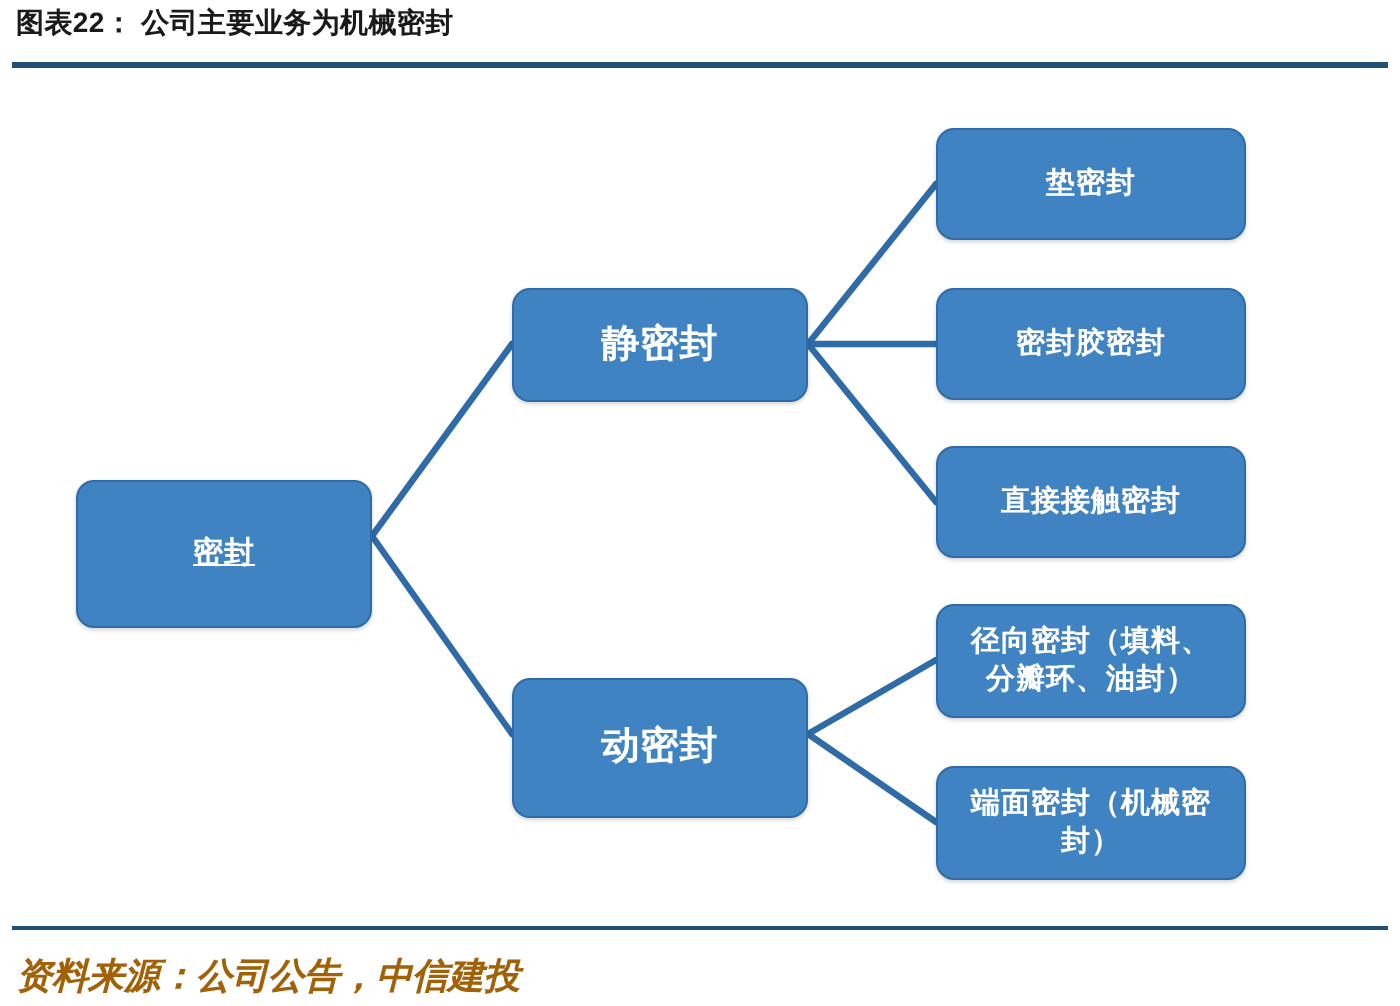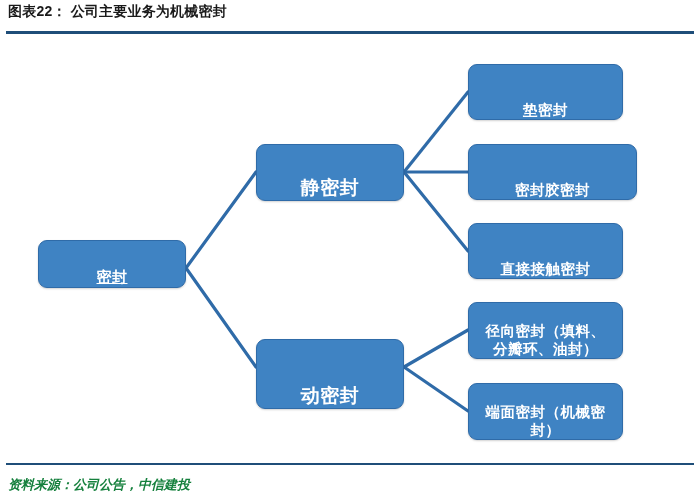--- a/index.html
+++ b/index.html
@@ -47,24 +47,24 @@
     left: 6px;
     top: 463px;
     width: 688px;
     height: 2px;
     background: #1f4e79;
   }
   #source-note {
     position: absolute;
     left: 8px;
     top: 476px;
-    font-size: 13px;
+    font-size: 18px;
     font-style: italic;
     font-weight: bold;
-    color: #15803d;
+    color: #a16207;
     white-space: nowrap;
   }
 
   
   #diagram {
     position: absolute;
     left: 0;
     top: 36px;
     width: 700px;
     height: 427px;
@@ -76,21 +76,21 @@
     height: 427px;
   }
 
   .node {
     position: absolute;
     background: #3f83c3;
     border: 1px solid #2f6ba8;
     border-radius: 9px;
     box-sizing: border-box;
     display: flex;
-    align-items: flex-end;
+    align-items: center;
     justify-content: center;
     text-align: center;
     color: #ffffff;
     font-weight: bold;
     letter-spacing: 0.5px;
     line-height: 1.25;
     box-shadow: 0 1px 2px rgba(0,0,0,0.18);
   }
   .node-label {
     display: block;
@@ -123,37 +123,37 @@
 
     <line x1="404" y1="136" x2="468" y2="136" stroke="#2f6ba8" stroke-width="3.2" stroke-linecap="round"></line>
 
     <line x1="404" y1="136" x2="468" y2="215" stroke="#2f6ba8" stroke-width="3.2" stroke-linecap="round"></line>
 
     <line x1="404" y1="331" x2="468" y2="294" stroke="#2f6ba8" stroke-width="3.2" stroke-linecap="round"></line>
 
     <line x1="404" y1="331" x2="468" y2="375" stroke="#2f6ba8" stroke-width="3.2" stroke-linecap="round"></line>
   </svg>
 
-  <div class="node lvl1" style="left:38px; top:204px; width:148px; height:48px;text-decoration:underline;">
+  <div class="node lvl1" style="left:38px; top:204px; width:148px; height:74px;text-decoration:underline;">
     <span class="node-label">密封</span>
   </div>
 
   <div class="node lvl2" style="left:256px; top:108px; width:148px; height:57px;">
     <span class="node-label">静密封</span>
   </div>
 
   <div class="node lvl2" style="left:256px; top:303px; width:148px; height:70px;">
     <span class="node-label">动密封</span>
   </div>
 
   <div class="node lvl3" style="left:468px; top:28px; width:155px; height:56px;">
     <span class="node-label">垫密封</span>
   </div>
 
-  <div class="node lvl3" style="left:468px; top:108px; width:169px; height:56px;">
+  <div class="node lvl3" style="left:468px; top:108px; width:155px; height:56px;">
     <span class="node-label">密封胶密封</span>
   </div>
 
   <div class="node lvl3" style="left:468px; top:187px; width:155px; height:56px;">
     <span class="node-label">直接接触密封</span>
   </div>
 
   <div class="node lvl3-multi" style="left:468px; top:266px; width:155px; height:57px;">
     <span class="node-label">径向密封（填料、
 分瓣环、油封）</span>

